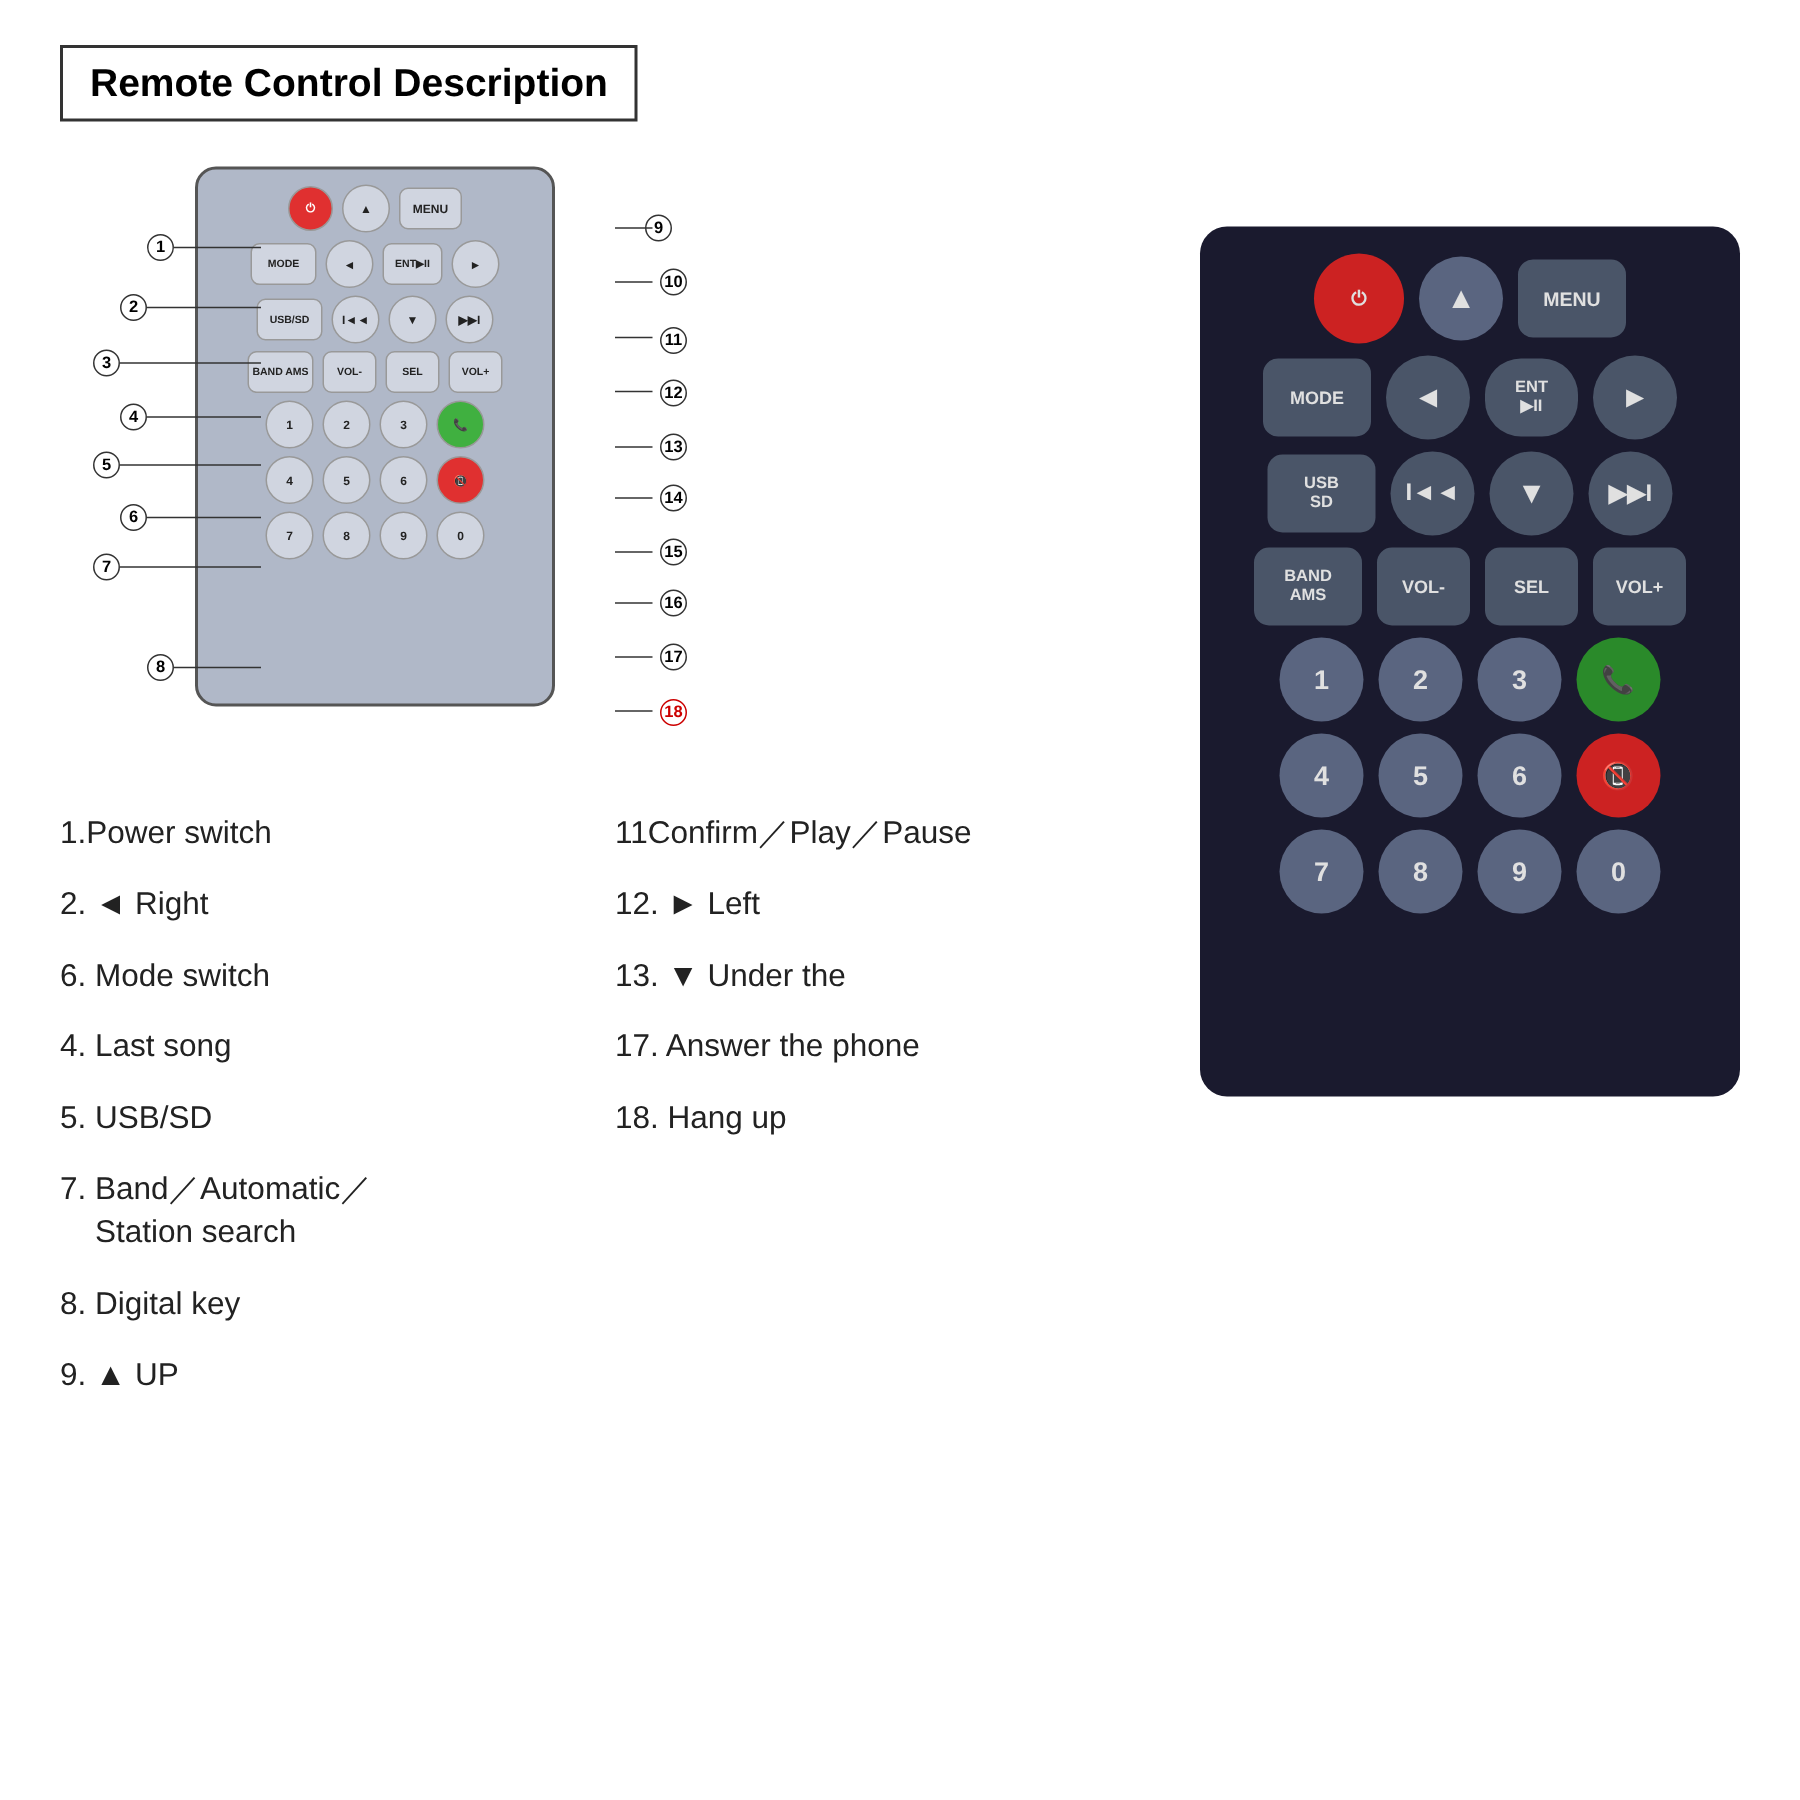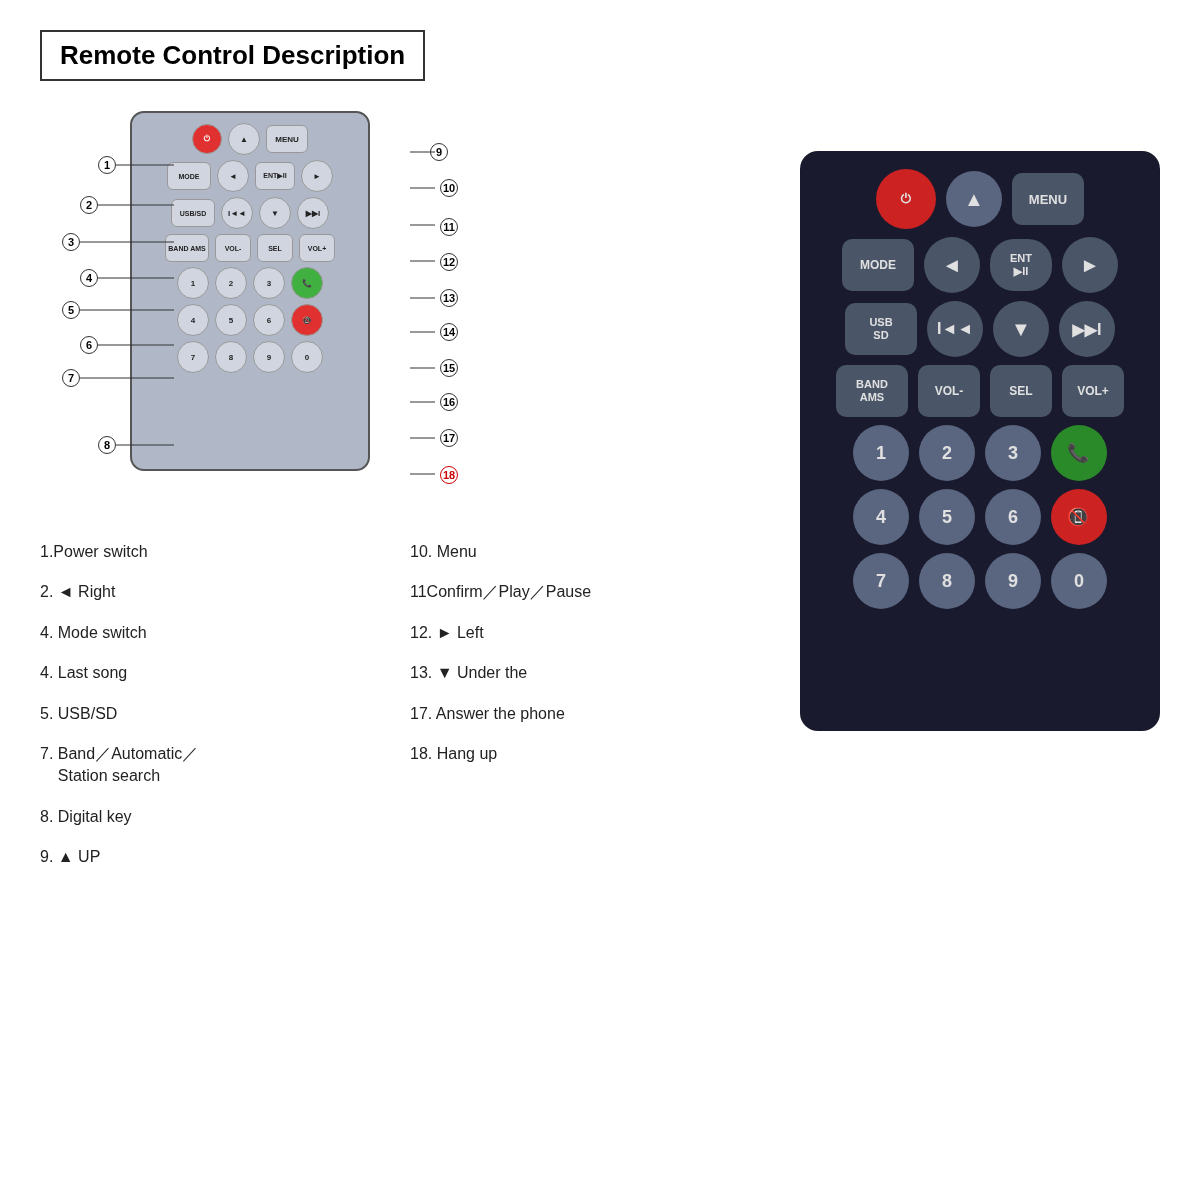--- a/index.html
+++ b/index.html
@@ -136,21 +136,21 @@
       margin-top: 10px;
       flex: 1;
     }
     .desc-col {
       flex: 1;
       display: flex;
       flex-direction: column;
       gap: 18px;
     }
     .desc-item {
-      font-size: 16px;
+      font-size: 21px;
       line-height: 1.4;
       color: #222;
     }
     
     .remote-photo {
       width: 360px;
       height: 580px;
       background: #1a1a2e;
       border-radius: 18px;
       display: flex;
@@ -329,29 +329,28 @@
           <line x1="370" y1="301" x2="395" y2="301" stroke="#333" stroke-width="1"></line>
           <line x1="370" y1="337" x2="395" y2="337" stroke="#333" stroke-width="1"></line>
           <line x1="370" y1="373" x2="395" y2="373" stroke="#333" stroke-width="1"></line>
         </svg>
       </div>
 
       <div class="desc-section">
         <div class="desc-col">
           <div class="desc-item">1.Power switch</div>
           <div class="desc-item">2. ◄ Right</div>
-          <div class="desc-item">4. Mode switch</div>
+          <div class="desc-item">6. Mode switch</div>
           <div class="desc-item">4. Last song</div>
           <div class="desc-item">5. USB/SD</div>
           <div class="desc-item">7. Band／Automatic／<br>&nbsp;&nbsp;&nbsp;&nbsp;Station search</div>
           <div class="desc-item">8. Digital key</div>
           <div class="desc-item">9. ▲ UP</div>
         </div>
         <div class="desc-col">
-          <div class="desc-item">10. Menu</div>
           <div class="desc-item">11Confirm／Play／Pause</div>
           <div class="desc-item">12. ► Left</div>
           <div class="desc-item">13. ▼ Under the</div>
           <div class="desc-item">17. Answer the phone</div>
           <div class="desc-item">18. Hang up</div>
         </div>
       </div>
     </div>
 
     <div class="remote-photo">

